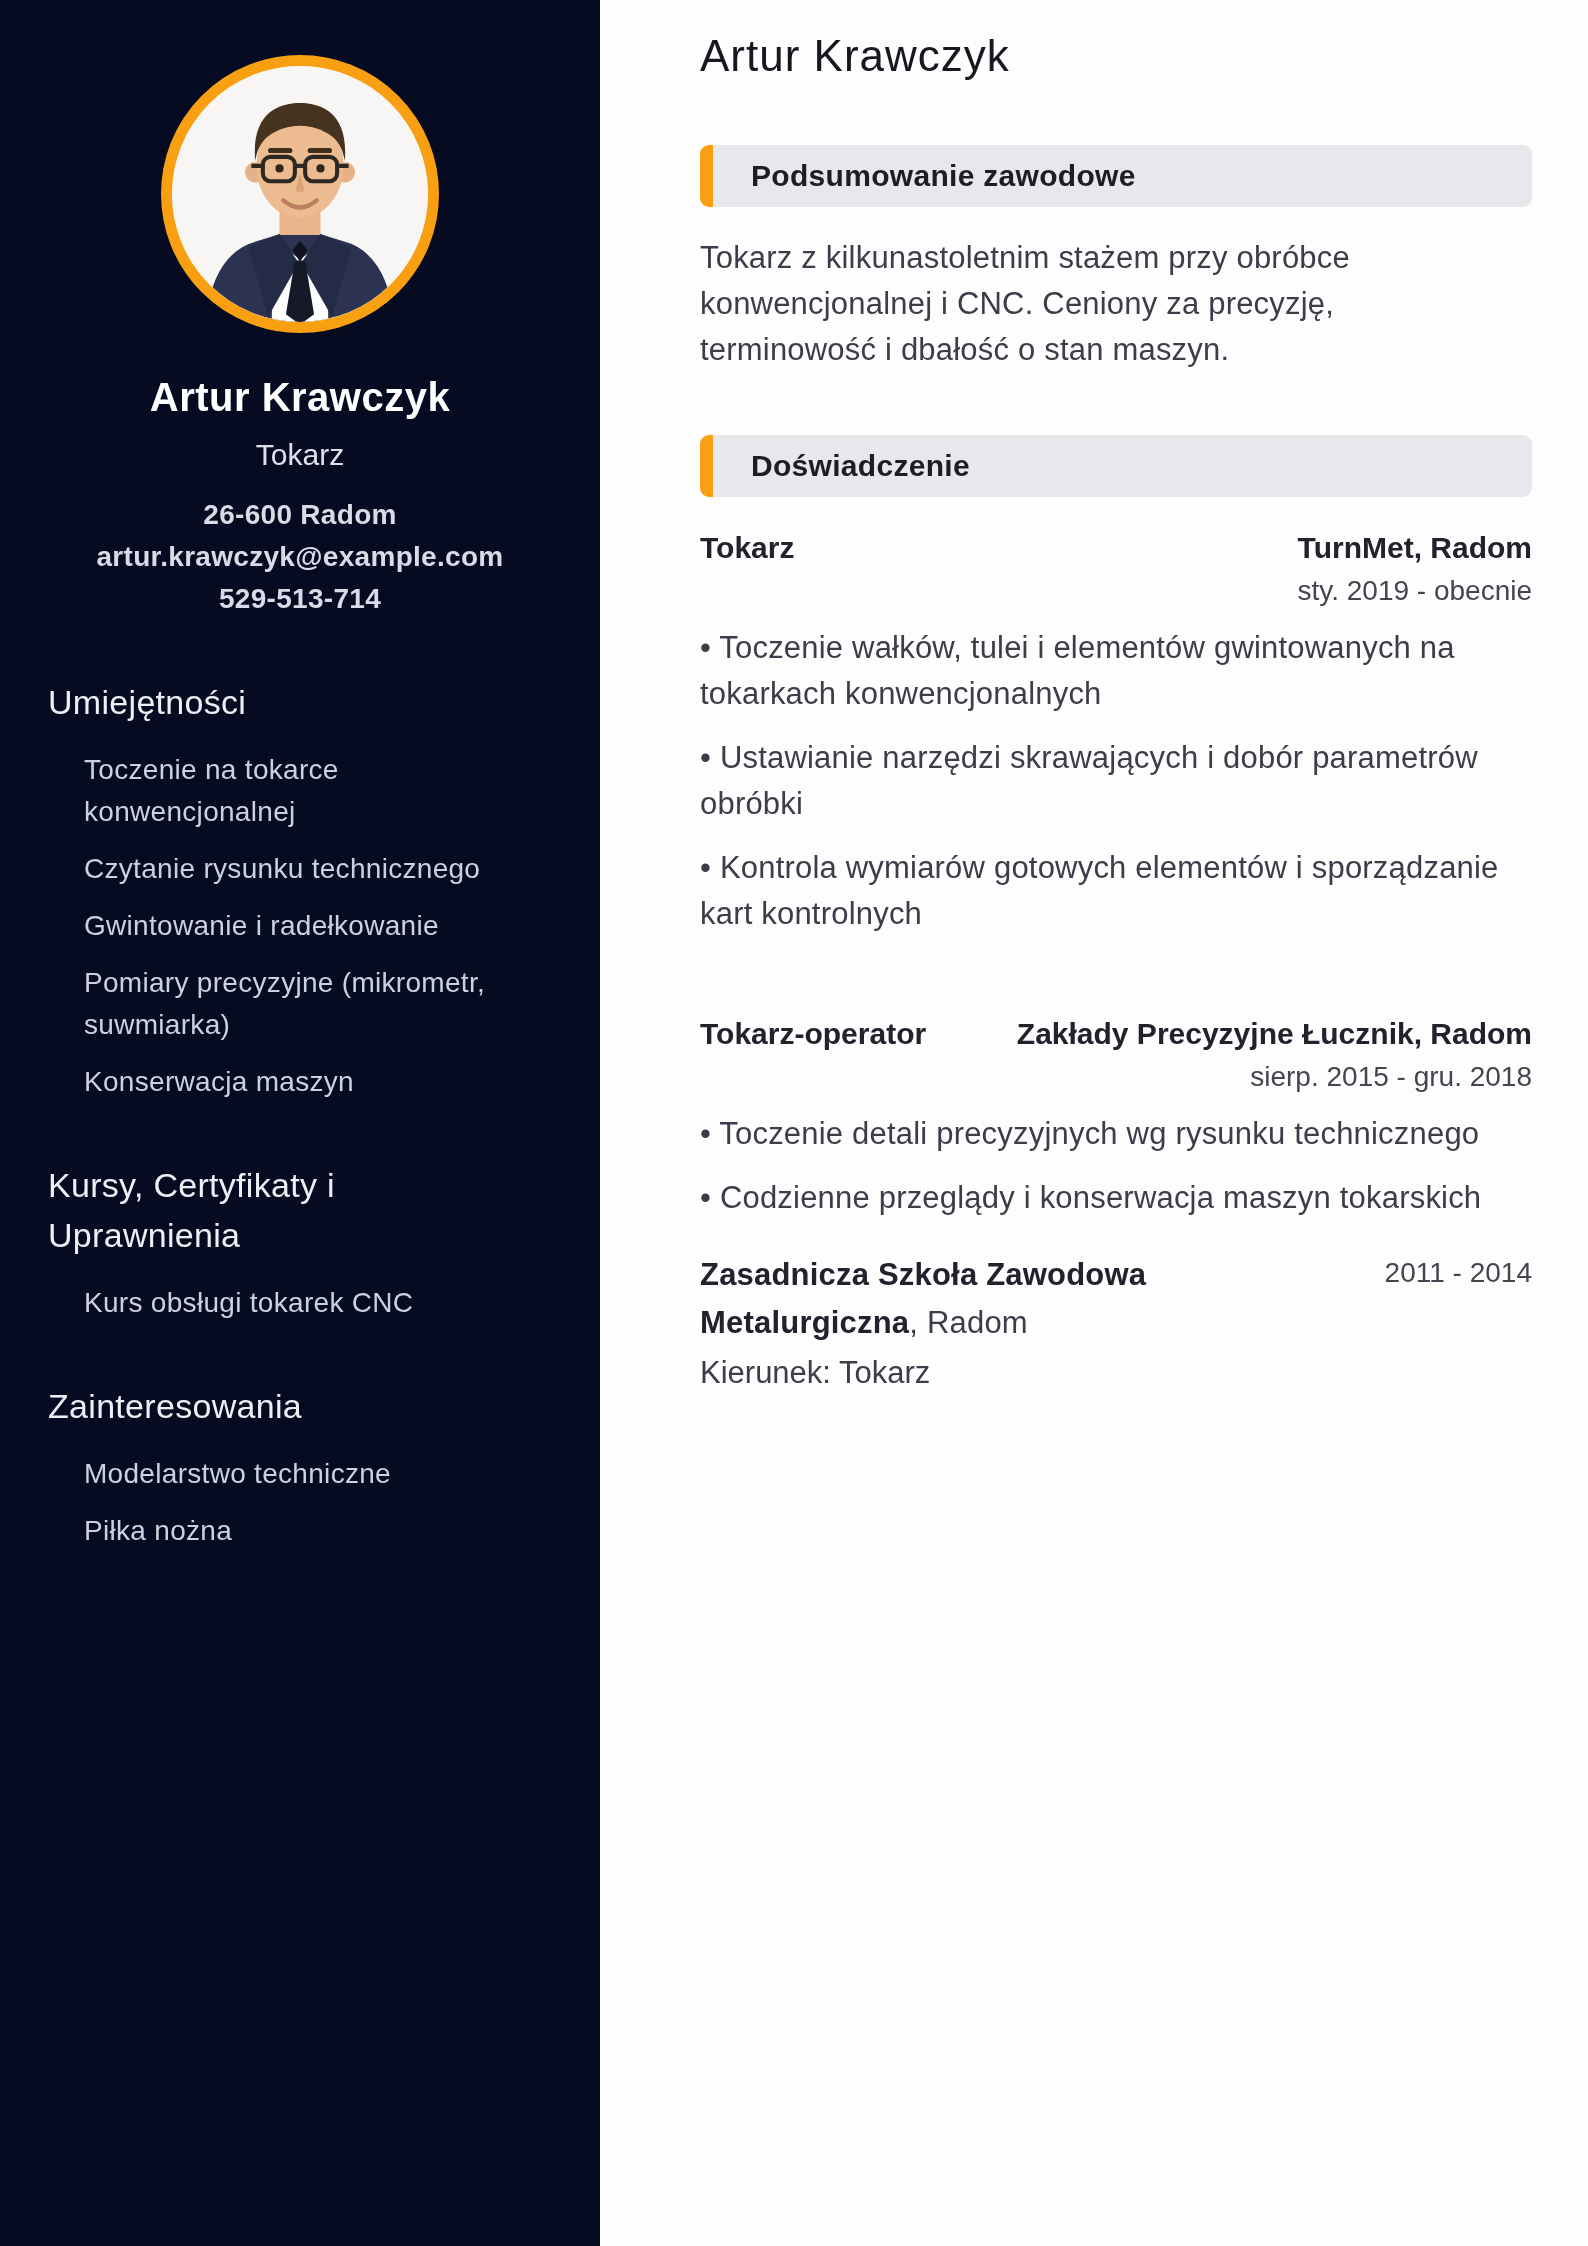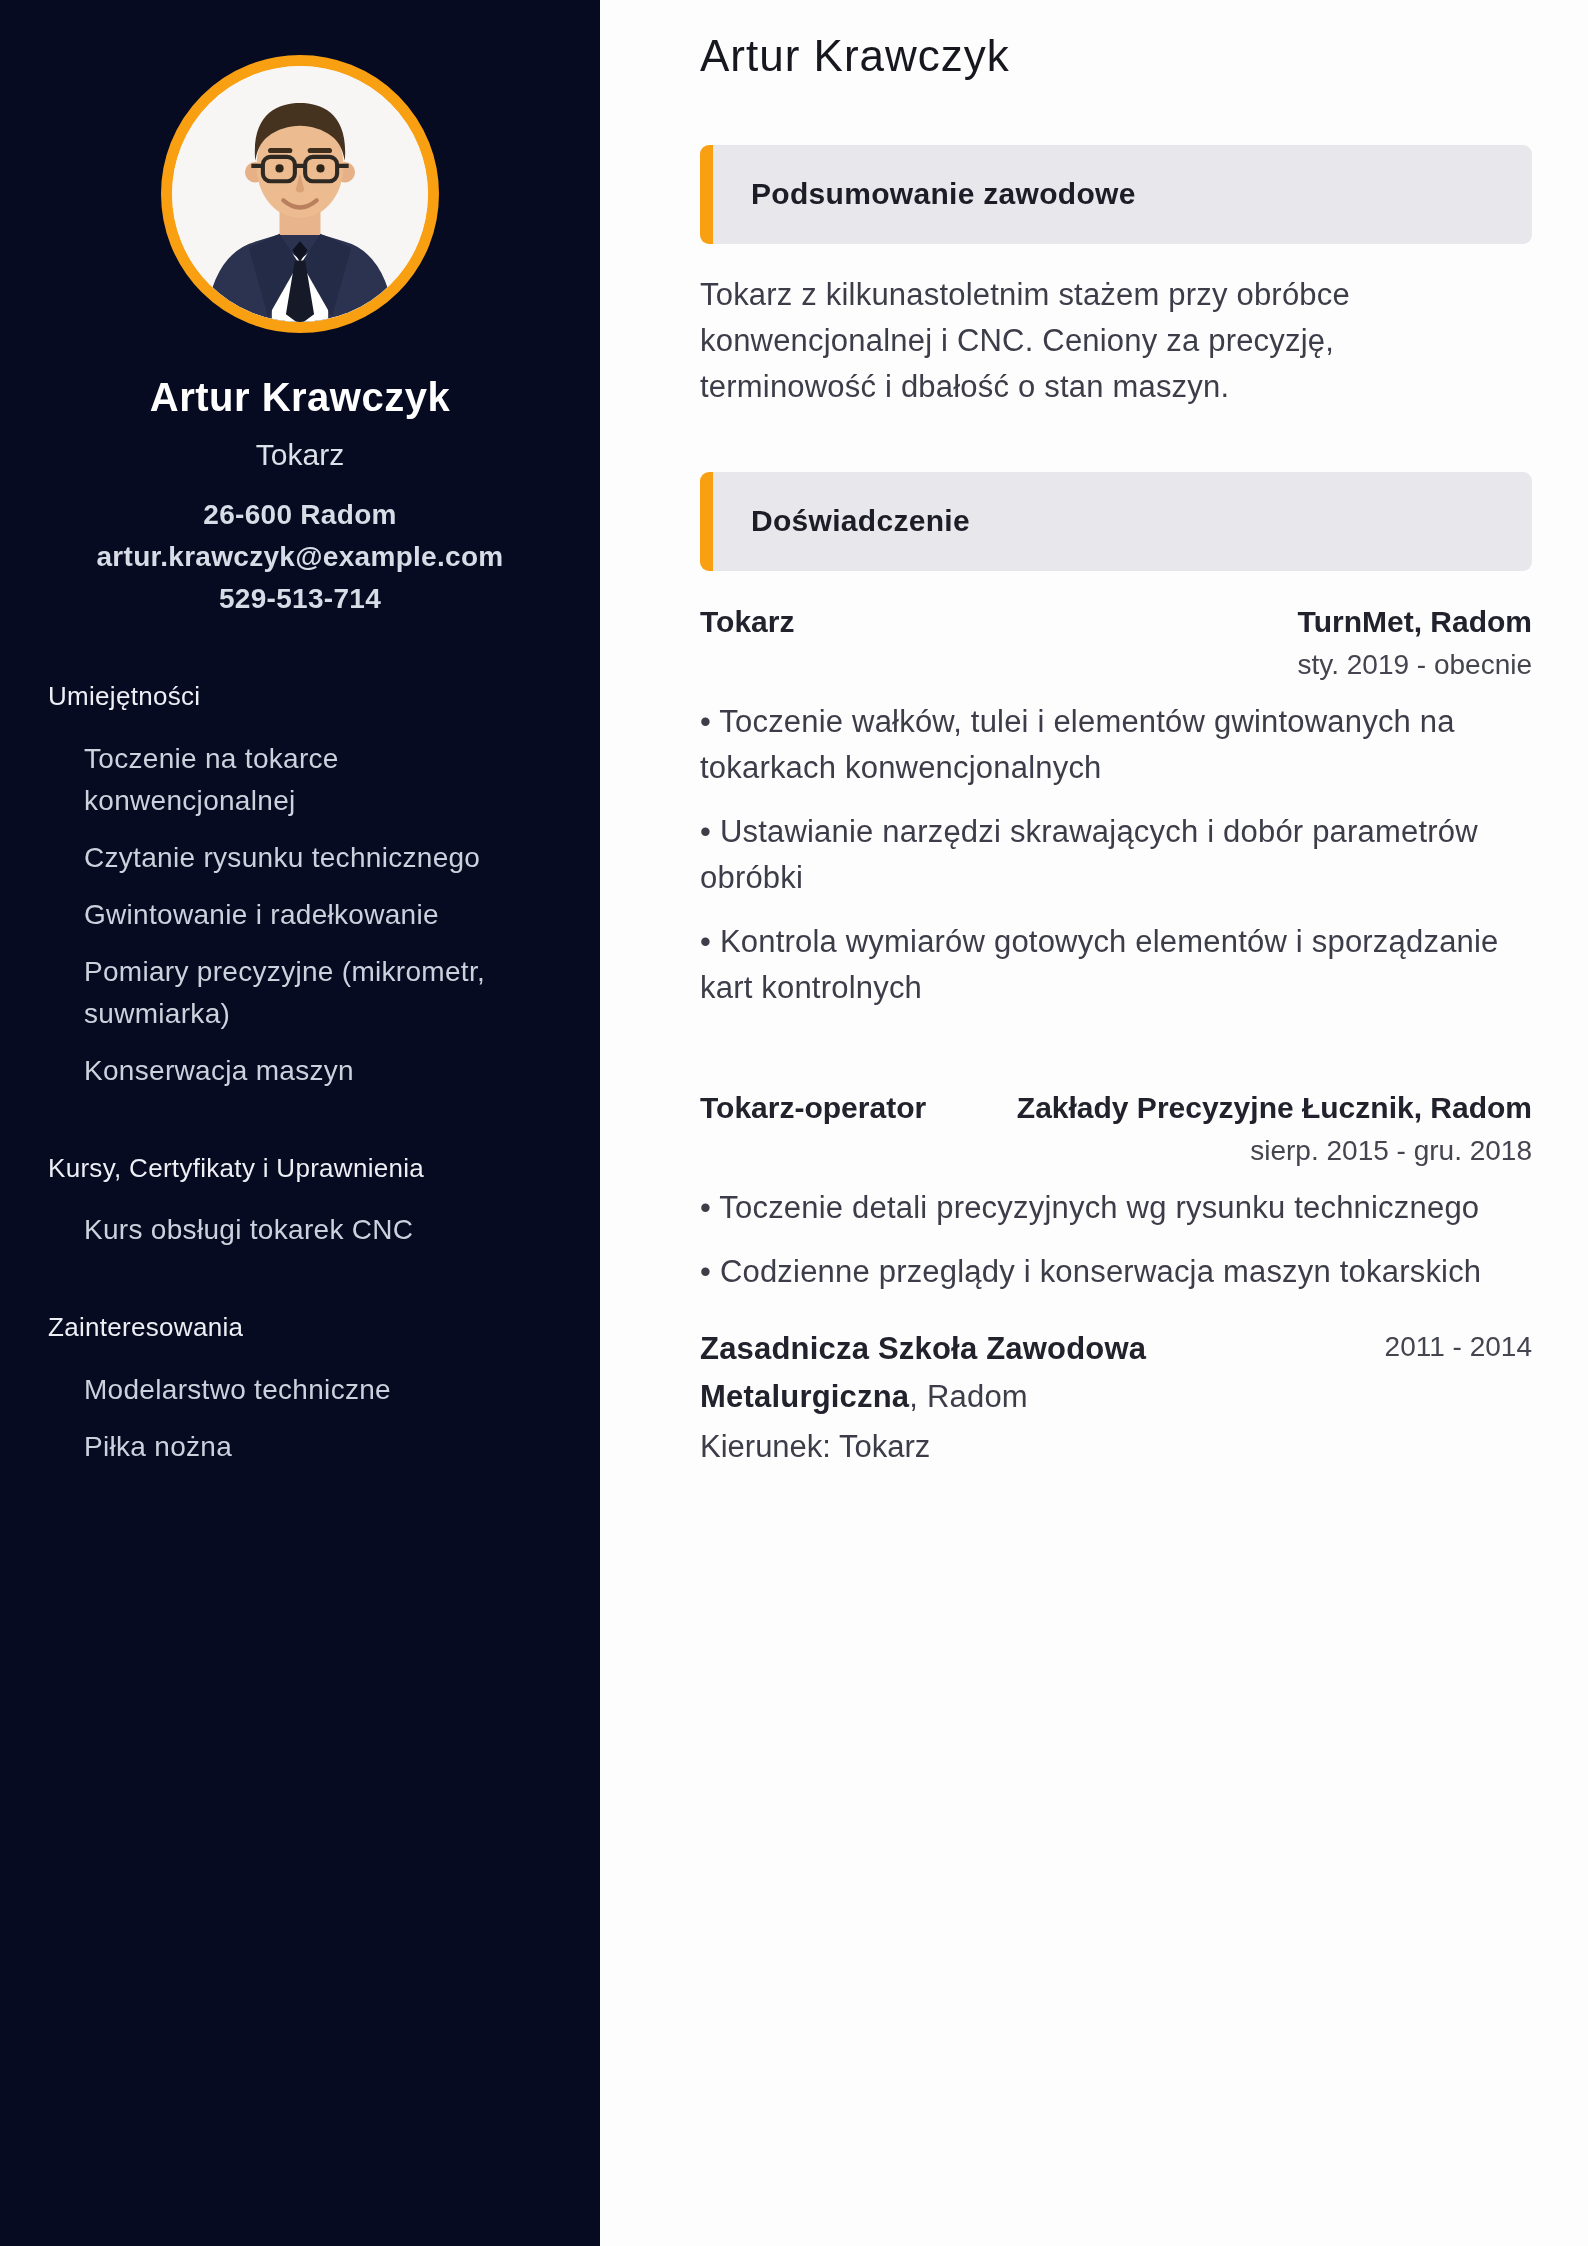--- a/index.html
+++ b/index.html
@@ -55,21 +55,21 @@
     text-align:center;
     font-size:28px;
     line-height:42px;
     color:#d8dce6;
     letter-spacing:.3px;
     font-weight:bold;
   }
   .side-sections{padding:0 40px 0 48px;}
   .side-section{margin-top:58px;}
   .side-heading{
-    font-size:26px;
+    font-size:34px;
     font-weight:400;
     line-height:1.45;
     color:#edeff5;
     max-width:470px;
     letter-spacing:.3px;
   }
   .side-list{
     list-style:none;
     margin-top:22px;
   }
@@ -90,21 +90,21 @@
   }
   .main-title{
     font-size:44px;
     font-weight:400;
     color:#17171F;
     letter-spacing:1px;
     line-height:1.2;
   }
   .section-bar{
     margin-top:62px;
-    height:99px;
+    height:62px;
     background:var(--bargray);
     border-left:13px solid var(--accent);
     border-radius:9px;
     display:flex;
     align-items:center;
     padding-left:38px;
   }
   .section-bar h2{
     font-size:30px;
     font-weight:bold;

